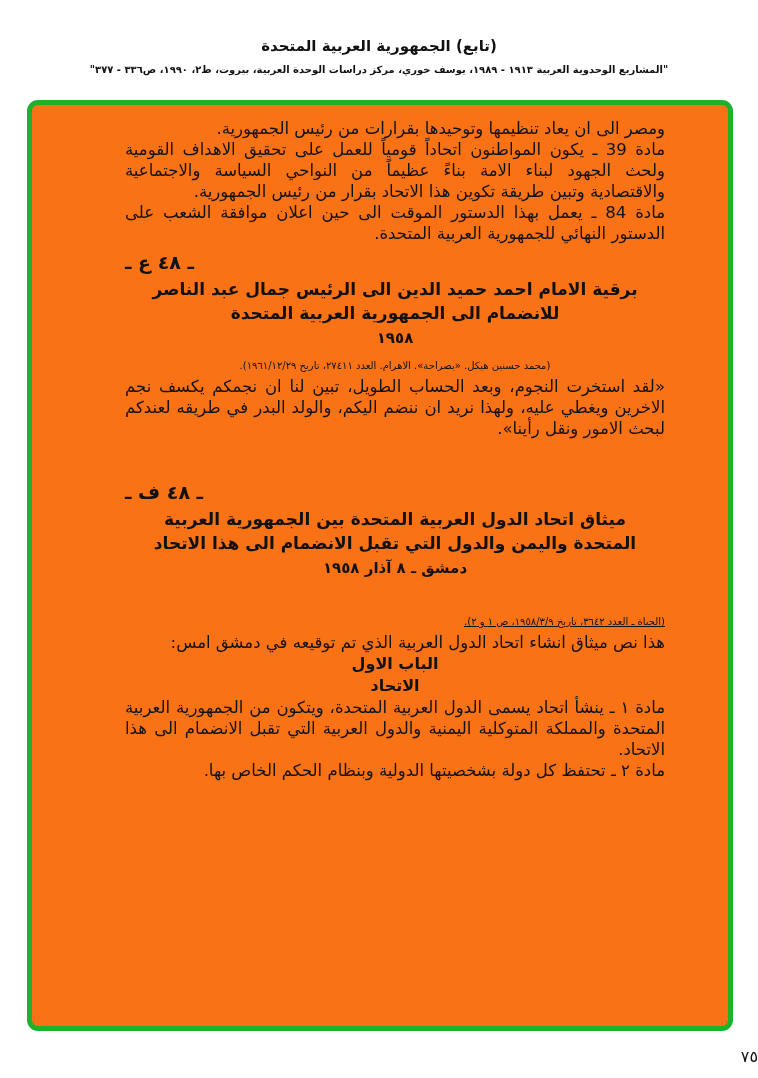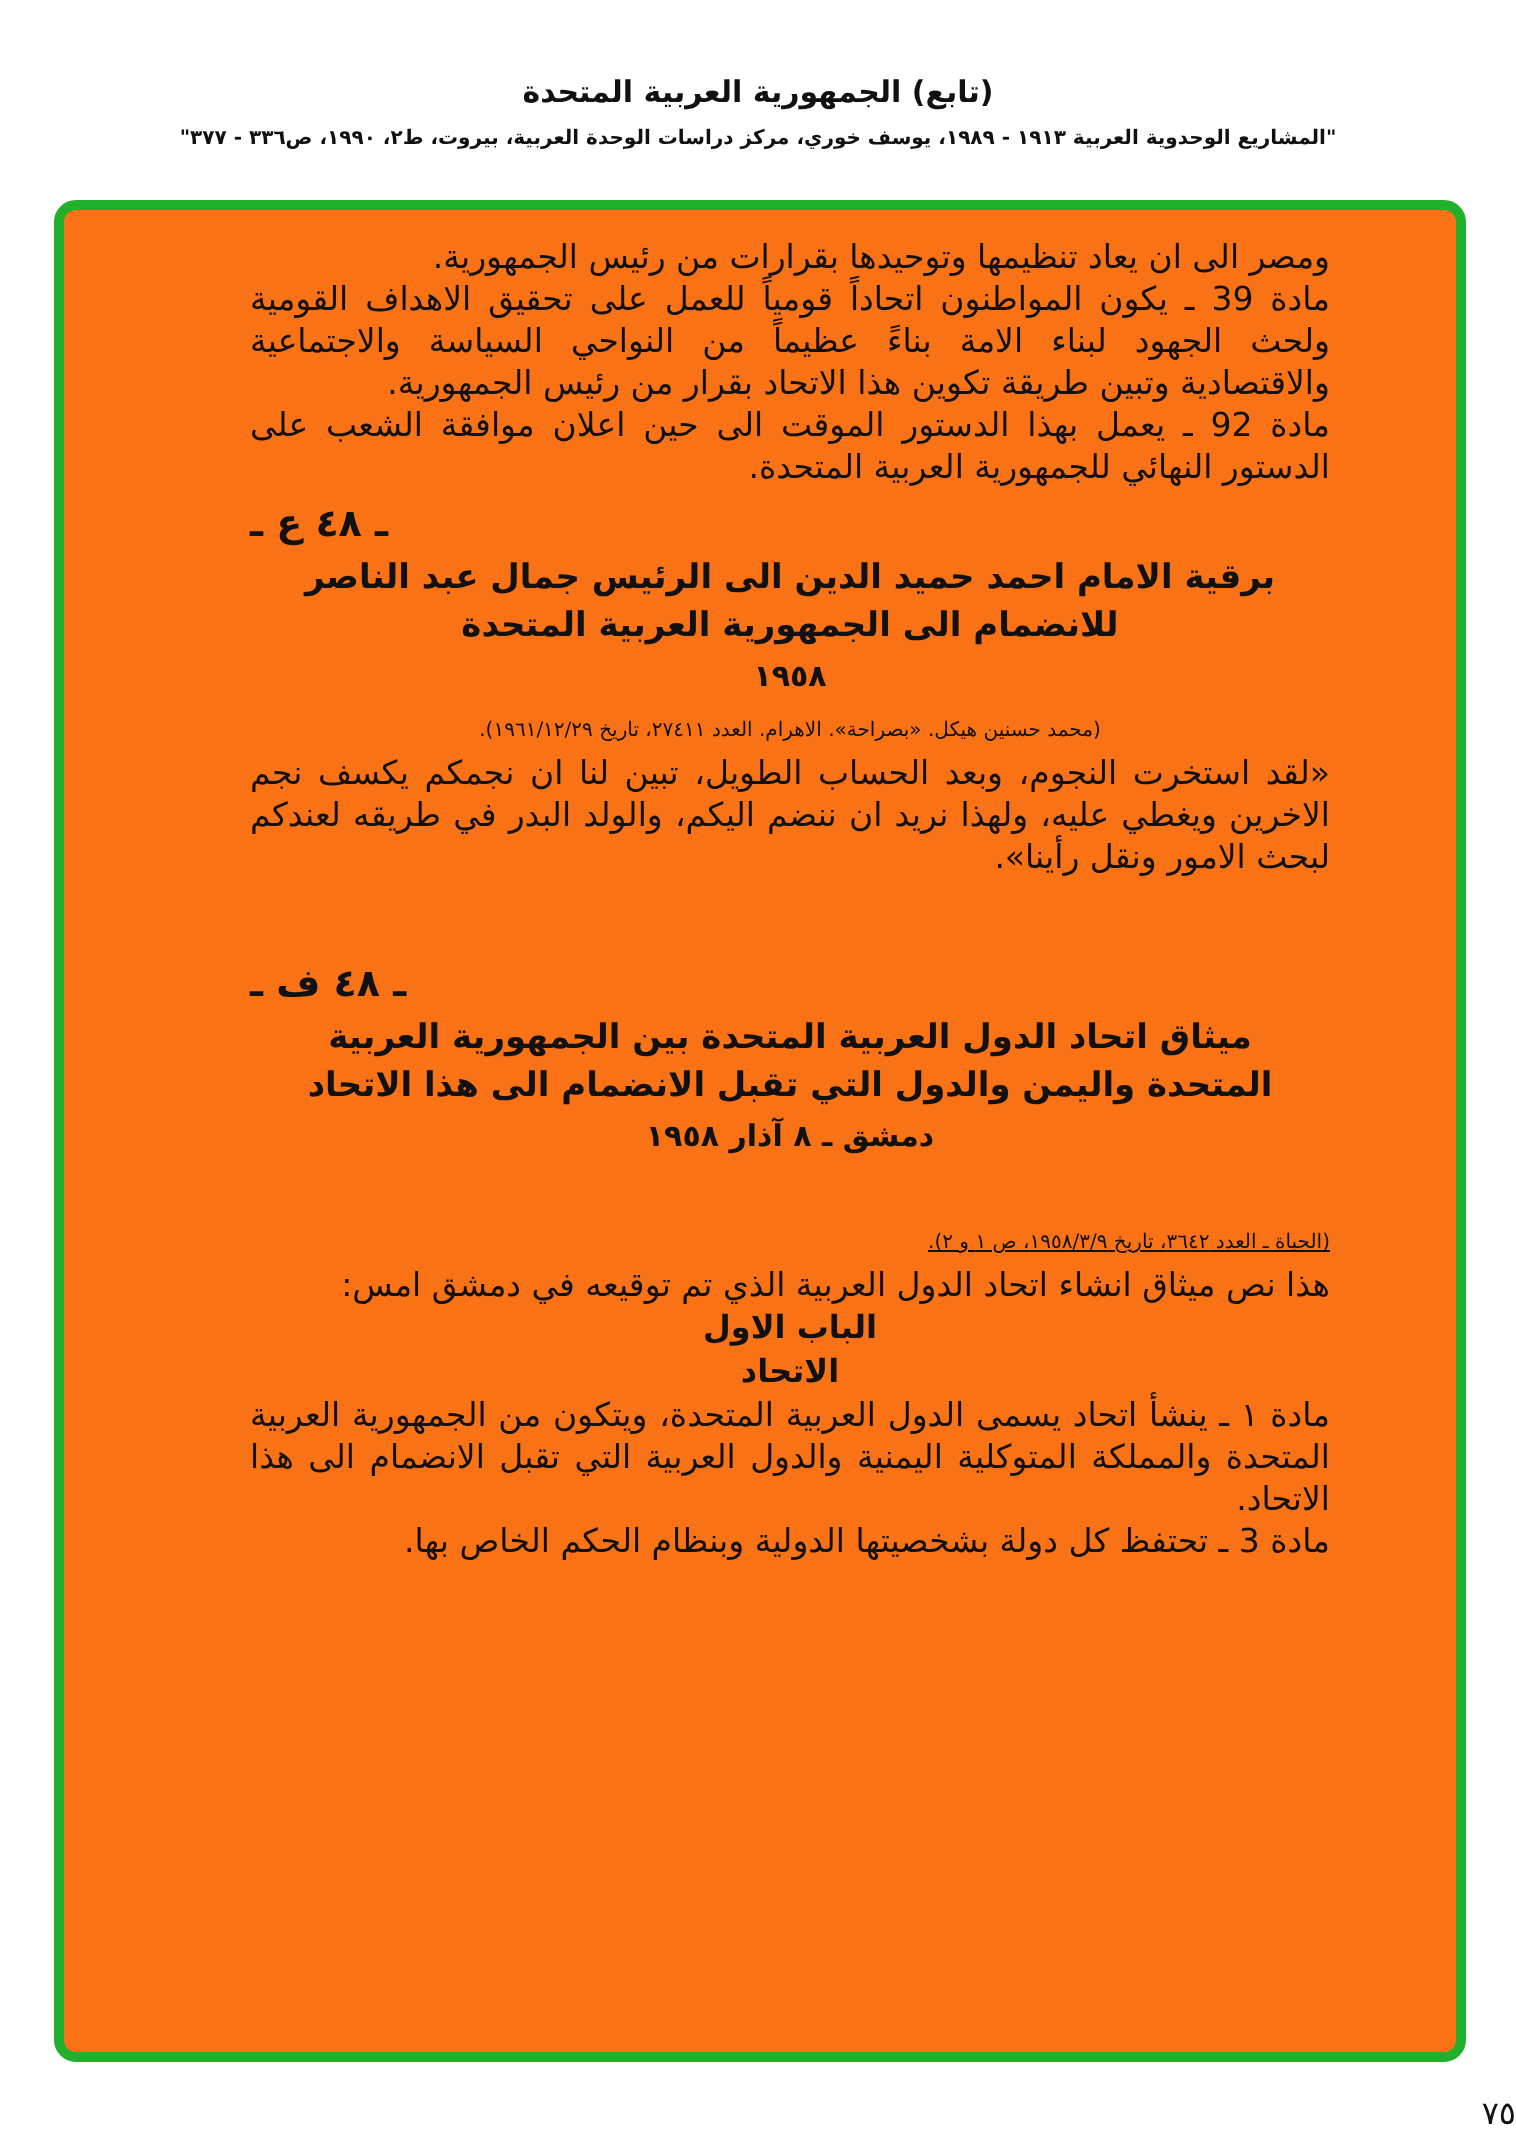--- a/index.html
+++ b/index.html
@@ -134,21 +134,21 @@
 
   <div class="hdr-src">"المشاريع الوحدوية العربية ١٩١٣ - ١٩٨٩، يوسف خوري، مركز دراسات الوحدة العربية، بيروت، ط٢، ١٩٩٠، ص٣٣٦ - ٣٧٧"</div>
 
   <div class="frame" style="border-color: rgb(32, 176, 44);">
     <div class="content">
 
       <p class="body-p">ومصر الى ان يعاد تنظيمها وتوحيدها بقرارات من رئيس الجمهورية.</p>
 
       <p class="body-p">مادة 39 ـ يكون المواطنون اتحاداً قومياً للعمل على تحقيق الاهداف القومية ولحث الجهود لبناء الامة بناءً عظيماً من النواحي السياسة والاجتماعية والاقتصادية وتبين طريقة تكوين هذا الاتحاد بقرار من رئيس الجمهورية.</p>
 
-      <p class="body-p">مادة 92 ـ يعمل بهذا الدستور الموقت الى حين اعلان موافقة الشعب على الدستور النهائي للجمهورية العربية المتحدة.</p>
+      <p class="body-p">مادة 84 ـ يعمل بهذا الدستور الموقت الى حين اعلان موافقة الشعب على الدستور النهائي للجمهورية العربية المتحدة.</p>
 
       <div class="sec-num">ـ ٤٨ ع ـ</div>
 
       <div class="doc-title narrow">برقية الامام احمد حميد الدين الى الرئيس جمال عبد الناصر للانضمام الى الجمهورية العربية المتحدة</div>
 
       <div class="doc-year">١٩٥٨</div>
 
       <p class="citation centered">(محمد حسنين هيكل. «بصراحة». الاهرام. العدد ٢٧٤١١، تاريخ ١٩٦١/١٢/٢٩).</p>
 
       <p class="body-p quote">«لقد استخرت النجوم، وبعد الحساب الطويل، تبين لنا ان نجمكم يكسف نجم الاخرين ويغطي عليه، ولهذا نريد ان ننضم اليكم، والولد البدر في طريقه لعندكم لبحث الامور ونقل رأينا».</p>
@@ -162,20 +162,20 @@
       <p class="citation hayat">(الحياة ـ العدد ٣٦٤٢، تاريخ ١٩٥٨/٣/٩، ص ١ و ٢).</p>
 
       <p class="body-p mt-huge">هذا نص ميثاق انشاء اتحاد الدول العربية الذي تم توقيعه في دمشق امس:</p>
 
       <div class="chapter">الباب الاول</div>
 
       <div class="chapter">الاتحاد</div>
 
       <p class="body-p mt-med">مادة ١ ـ ينشأ اتحاد يسمى الدول العربية المتحدة، ويتكون من الجمهورية العربية المتحدة والمملكة المتوكلية اليمنية والدول العربية التي تقبل الانضمام الى هذا الاتحاد.</p>
 
-      <p class="body-p">مادة 3 ـ تحتفظ كل دولة بشخصيتها الدولية وبنظام الحكم الخاص بها.</p>
+      <p class="body-p">مادة ٢ ـ تحتفظ كل دولة بشخصيتها الدولية وبنظام الحكم الخاص بها.</p>
 
     </div>
   </div>
 
   <div class="page-num">٧٥</div>
 
 </div>
 
 </body></html>

